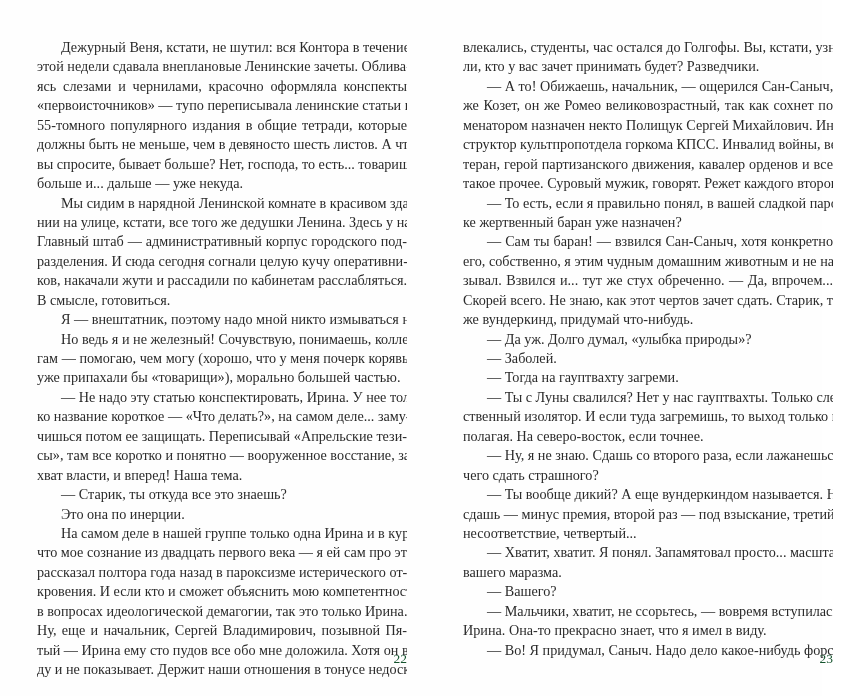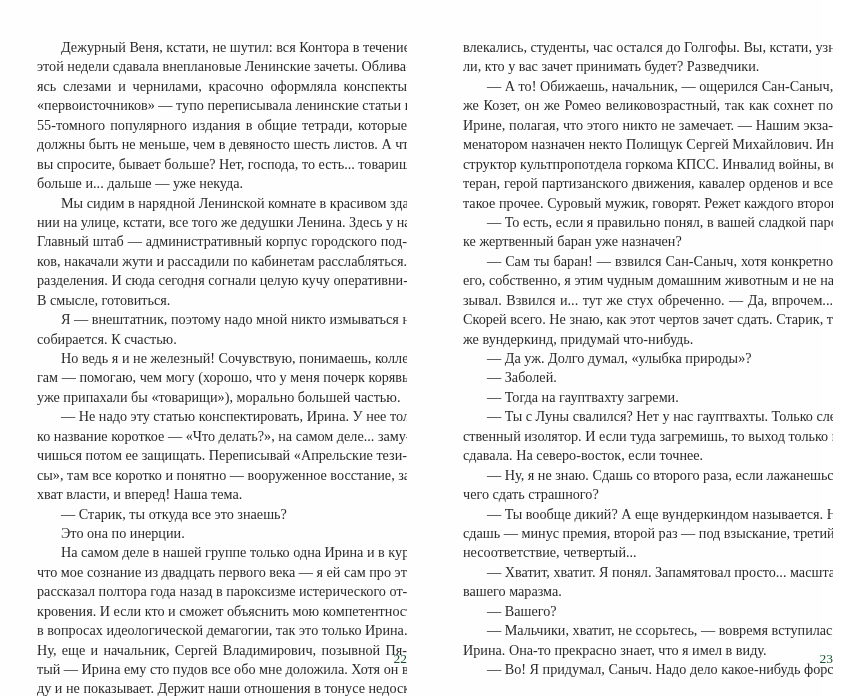--- a/index.html
+++ b/index.html
@@ -36,25 +36,24 @@
       <span class="line">этой недели сдавала внеплановые Ленинские зачеты. Облива-</span>
       <span class="line">ясь слезами и чернилами, красочно оформляла конспекты</span>
       <span class="line">«первоисточников» — тупо переписывала ленинские статьи из</span>
       <span class="line">55-томного популярного издания в общие тетради, которые</span>
       <span class="line">должны быть не меньше, чем в девяносто шесть листов. А что,</span>
       <span class="line">вы спросите, бывает больше? Нет, господа, то есть... товарищи,</span>
       <span class="line last">больше и... дальше — уже некуда.</span>
       <span class="line indent">Мы сидим в нарядной Ленинской комнате в красивом зда-</span>
       <span class="line">нии на улице, кстати, все того же дедушки Ленина. Здесь у нас</span>
       <span class="line">Главный штаб — административный корпус городского под-</span>
+      <span class="line">разделения. И сюда сегодня согнали целую кучу оперативни-</span>
       <span class="line">ков, накачали жути и рассадили по кабинетам расслабляться.</span>
-      <span class="line">разделения. И сюда сегодня согнали целую кучу оперативни-</span>
       <span class="line last">В смысле, готовиться.</span>
       <span class="line indent">Я — внештатник, поэтому надо мной никто измываться не</span>
-      <span class="line last">собирается. К счастью.</span>
       <span class="line indent">Но ведь я и не железный! Сочувствую, понимаешь, колле-</span>
       <span class="line">гам — помогаю, чем могу (хорошо, что у меня почерк корявый,</span>
       <span class="line last">уже припахали бы «товарищи»), морально большей частью.</span>
       <span class="line indent">— Не надо эту статью конспектировать, Ирина. У нее толь-</span>
       <span class="line">ко название короткое — «Что делать?», на самом деле... заму-</span>
       <span class="line">чишься потом ее защищать. Переписывай «Апрельские тези-</span>
       <span class="line">сы», там все коротко и понятно — вооруженное восстание, за-</span>
       <span class="line last">хват власти, и вперед! Наша тема.</span>
       <span class="line indent last">— Старик, ты откуда все это знаешь?</span>
       <span class="line indent last">Это она по инерции.</span>
@@ -65,38 +64,37 @@
       <span class="line">в вопросах идеологической демагогии, так это только Ирина.</span>
       <span class="line">Ну, еще и начальник, Сергей Владимирович, позывной Пя-</span>
       <span class="line">тый — Ирина ему сто пудов все обо мне доложила. Хотя он ви-</span>
       <span class="line">ду и не показывает. Держит наши отношения в тонусе недоска-</span>
     </div>
   <div class="page right text" id="right-page">
       <span class="line">влекались, студенты, час остался до Голгофы. Вы, кстати, узна-</span>
       <span class="line last">ли, кто у вас зачет принимать будет? Разведчики.</span>
       <span class="line indent">— А то! Обижаешь, начальник, — ощерился Сан-Саныч, он</span>
       <span class="line">же Козет, он же Ромео великовозрастный, так как сохнет по</span>
-      <span class="line">Ирине, полагая, что этого никто не замечает. — Нашим экза-</span>
       <span class="line">менатором назначен некто Полищук Сергей Михайлович. Ин-</span>
       <span class="line">структор культпропотдела горкома КПСС. Инвалид войны, ве-</span>
       <span class="line">теран, герой партизанского движения, кавалер орденов и все</span>
       <span class="line">такое прочее. Суровый мужик, говорят. Режет каждого второго.</span>
       <span class="line indent">— То есть, если я правильно понял, в вашей сладкой пароч-</span>
       <span class="line last">ке жертвенный баран уже назначен?</span>
       <span class="line indent">— Сам ты баран! — взвился Сан-Саныч, хотя конкретно</span>
       <span class="line">его, собственно, я этим чудным домашним животным и не на-</span>
       <span class="line">зывал. Взвился и... тут же стух обреченно. — Да, впрочем...</span>
       <span class="line">Скорей всего. Не знаю, как этот чертов зачет сдать. Старик, ты</span>
       <span class="line last">же вундеркинд, придумай что-нибудь.</span>
       <span class="line indent last">— Да уж. Долго думал, «улыбка природы»?</span>
       <span class="line indent last">— Заболей.</span>
       <span class="line indent last">— Тогда на гауптвахту загреми.</span>
       <span class="line indent">— Ты с Луны свалился? Нет у нас гауптвахты. Только след-</span>
       <span class="line">ственный изолятор. И если туда загремишь, то выход только на</span>
-      <span class="line last">сдавала. На северо-восток, если точнее.</span>
+      <span class="line last">полагая. На северо-восток, если точнее.</span>
       <span class="line indent">— Ну, я не знаю. Сдашь со второго раза, если лажанешься,</span>
       <span class="line last">чего сдать страшного?</span>
       <span class="line indent">— Ты вообще дикий? А еще вундеркиндом называется. Не</span>
       <span class="line">сдашь — минус премия, второй раз — под взыскание, третий —</span>
       <span class="line last">несоответствие, четвертый...</span>
       <span class="line indent">— Хватит, хватит. Я понял. Запамятовал просто... масштабы</span>
       <span class="line last">вашего маразма.</span>
       <span class="line indent last">— Вашего?</span>
       <span class="line indent">— Мальчики, хватит, не ссорьтесь, — вовремя вступилась</span>
       <span class="line last">Ирина. Она-то прекрасно знает, что я имел в виду.</span>

